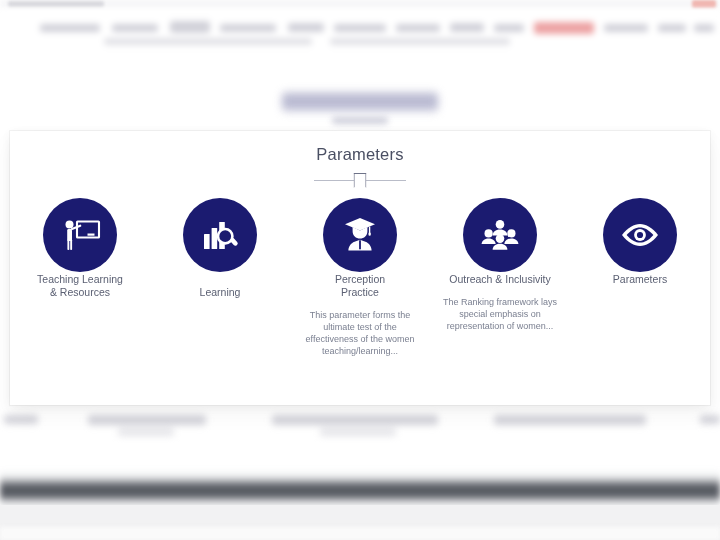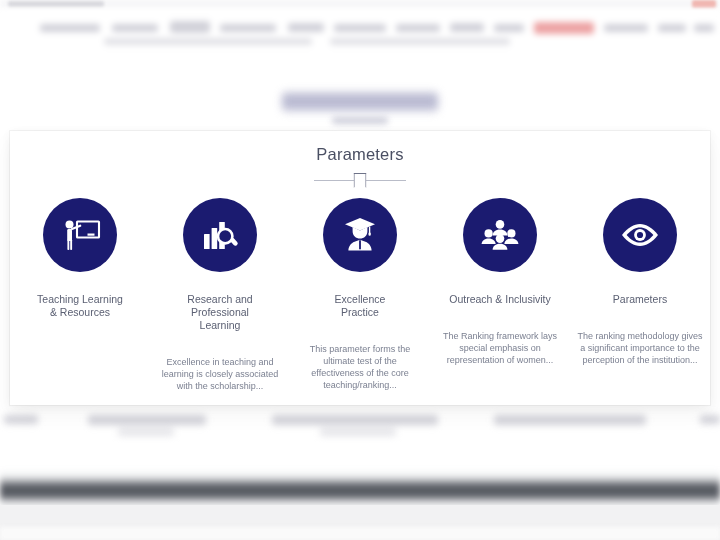--- a/index.html
+++ b/index.html
@@ -217,30 +217,30 @@
     border-radius: 50%;
     background: #1b1b70;
     display: flex;
     align-items: center;
     justify-content: center;
     flex: 0 0 auto;
   }
   .icon-circle svg { display: block; }
 
   .card-title {
-    margin-top: 21px;
+    margin-top: 1px;
     font-size: 10.5px;
     line-height: 13px;
     color: #5b6073;
     text-align: center;
     max-width: 120px;
   }
 
   .card-desc {
-    margin-top: 24px;
+    margin-top: 10px;
     font-size: 9px;
     line-height: 12px;
     color: #7b8091;
     text-align: center;
     max-width: 128px;
   }
 </style>
 </head>
 <body>
 
@@ -308,46 +308,45 @@
             <g fill="#ffffff">
               <rect x="7" y="22" width="5.6" height="15" rx="0.5"></rect>
               <rect x="14.6" y="16" width="5.6" height="21" rx="0.5"></rect>
               <rect x="22.2" y="10" width="5.6" height="27" rx="0.5"></rect>
               <circle cx="28.2" cy="24.2" r="7.2" fill="#1b1b70" stroke="#ffffff" stroke-width="2.6"></circle>
               <rect x="32.4" y="28.2" width="4.6" height="8.6" rx="2.1" transform="rotate(-42 32.4 28.2)"></rect>
             </g>
           </svg>
         </div>
         <div class="card-title">
-          <span>Research and Professional</span><br>
+          <br>
           <span>Learning</span>
         </div>
-        <div class="card-desc">Excellence in teaching and learning is closely associated with the scholarship...</div>
       </div>
 
       <div class="param-card">
         <div class="icon-circle">
           <svg width="46" height="46" viewBox="0 0 46 46">
             <g fill="#ffffff">
               <path d="M23 6 L38 12.2 L23 18.4 L8 12.2 Z"></path>
               <path d="M32.6 14.6 L32.6 21.2" stroke="#ffffff" stroke-width="1.4"></path>
               <rect x="31.5" y="20.4" width="2.3" height="3.4" rx="1.1"></rect>
               <path d="M15.6 15 L15.6 19.2 C15.6 23.6 18.9 26.6 23 26.6
                        C27.1 26.6 30.4 23.6 30.4 19.2 L30.4 15 L23 18.4 Z"></path>
               <path d="M23 27.8 L17.6 29.8 C13.8 31.2 11.4 34.6 11.4 38.6 L34.6 38.6
                        C34.6 34.6 32.2 31.2 28.4 29.8 Z"></path>
               <path d="M22.1 28.2 L23.9 28.2 L23.9 36.2 L23 38 L22.1 36.2 Z" fill="#1b1b70"></path>
             </g>
           </svg>
         </div>
         <div class="card-title">
-          <span>Excellence</span><br>
+          <span>Perception</span><br>
           <span>Practice</span>
         </div>
-        <div class="card-desc">This parameter forms the ultimate test of the effectiveness of the core teaching/ranking...</div>
+        <div class="card-desc">This parameter forms the ultimate test of the effectiveness of the women teaching/learning...</div>
       </div>
 
       <div class="param-card">
         <div class="icon-circle">
           <svg width="46" height="46" viewBox="0 0 46 46">
             <g fill="#ffffff">
               <circle cx="23" cy="12.4" r="4.3"></circle>
               <path d="M23 17.6 C18.6 17.6 15.6 20.2 15.6 23.6 L30.4 23.6 C30.4 20.2 27.4 17.6 23 17.6 Z"></path>
               <circle cx="11.6" cy="21.4" r="4.1"></circle>
               <path d="M11.6 26.4 C7.4 26.4 4.6 28.9 4.6 32.1 L18.6 32.1 C18.6 28.9 15.8 26.4 11.6 26.4 Z"></path>
@@ -373,21 +372,20 @@
               <path d="M9.6 23 C14.2 17.8 18.6 15.4 23 15.4 C27.4 15.4 31.8 17.8 36.4 23
                        C31.8 28.2 27.4 30.6 23 30.6 C18.6 30.6 14.2 28.2 9.6 23 Z" fill="#1b1b70"></path>
               <circle cx="23" cy="23" r="5.9" fill="#ffffff"></circle>
               <circle cx="23" cy="23" r="3.1" fill="#1b1b70"></circle>
             </g>
           </svg>
         </div>
         <div class="card-title">
           <span>Parameters</span>
         </div>
-        <div class="card-desc">The ranking methodology gives a significant importance to the perception of the institution...</div>
       </div>
 
     </div>
   </div>
 
   <div class="bg-lowerrow">
     <div class="bg-lowerblock" style="left:4px;   top:10px; width:34px;  height:9px;"></div>
     <div class="bg-lowerblock" style="left:88px;  top:10px; width:118px; height:10px;"></div>
     <div class="bg-lowerblock" style="left:118px; top:23px; width:56px;  height:8px; opacity:.5;"></div>
     <div class="bg-lowerblock" style="left:272px; top:10px; width:166px; height:10px;"></div>

